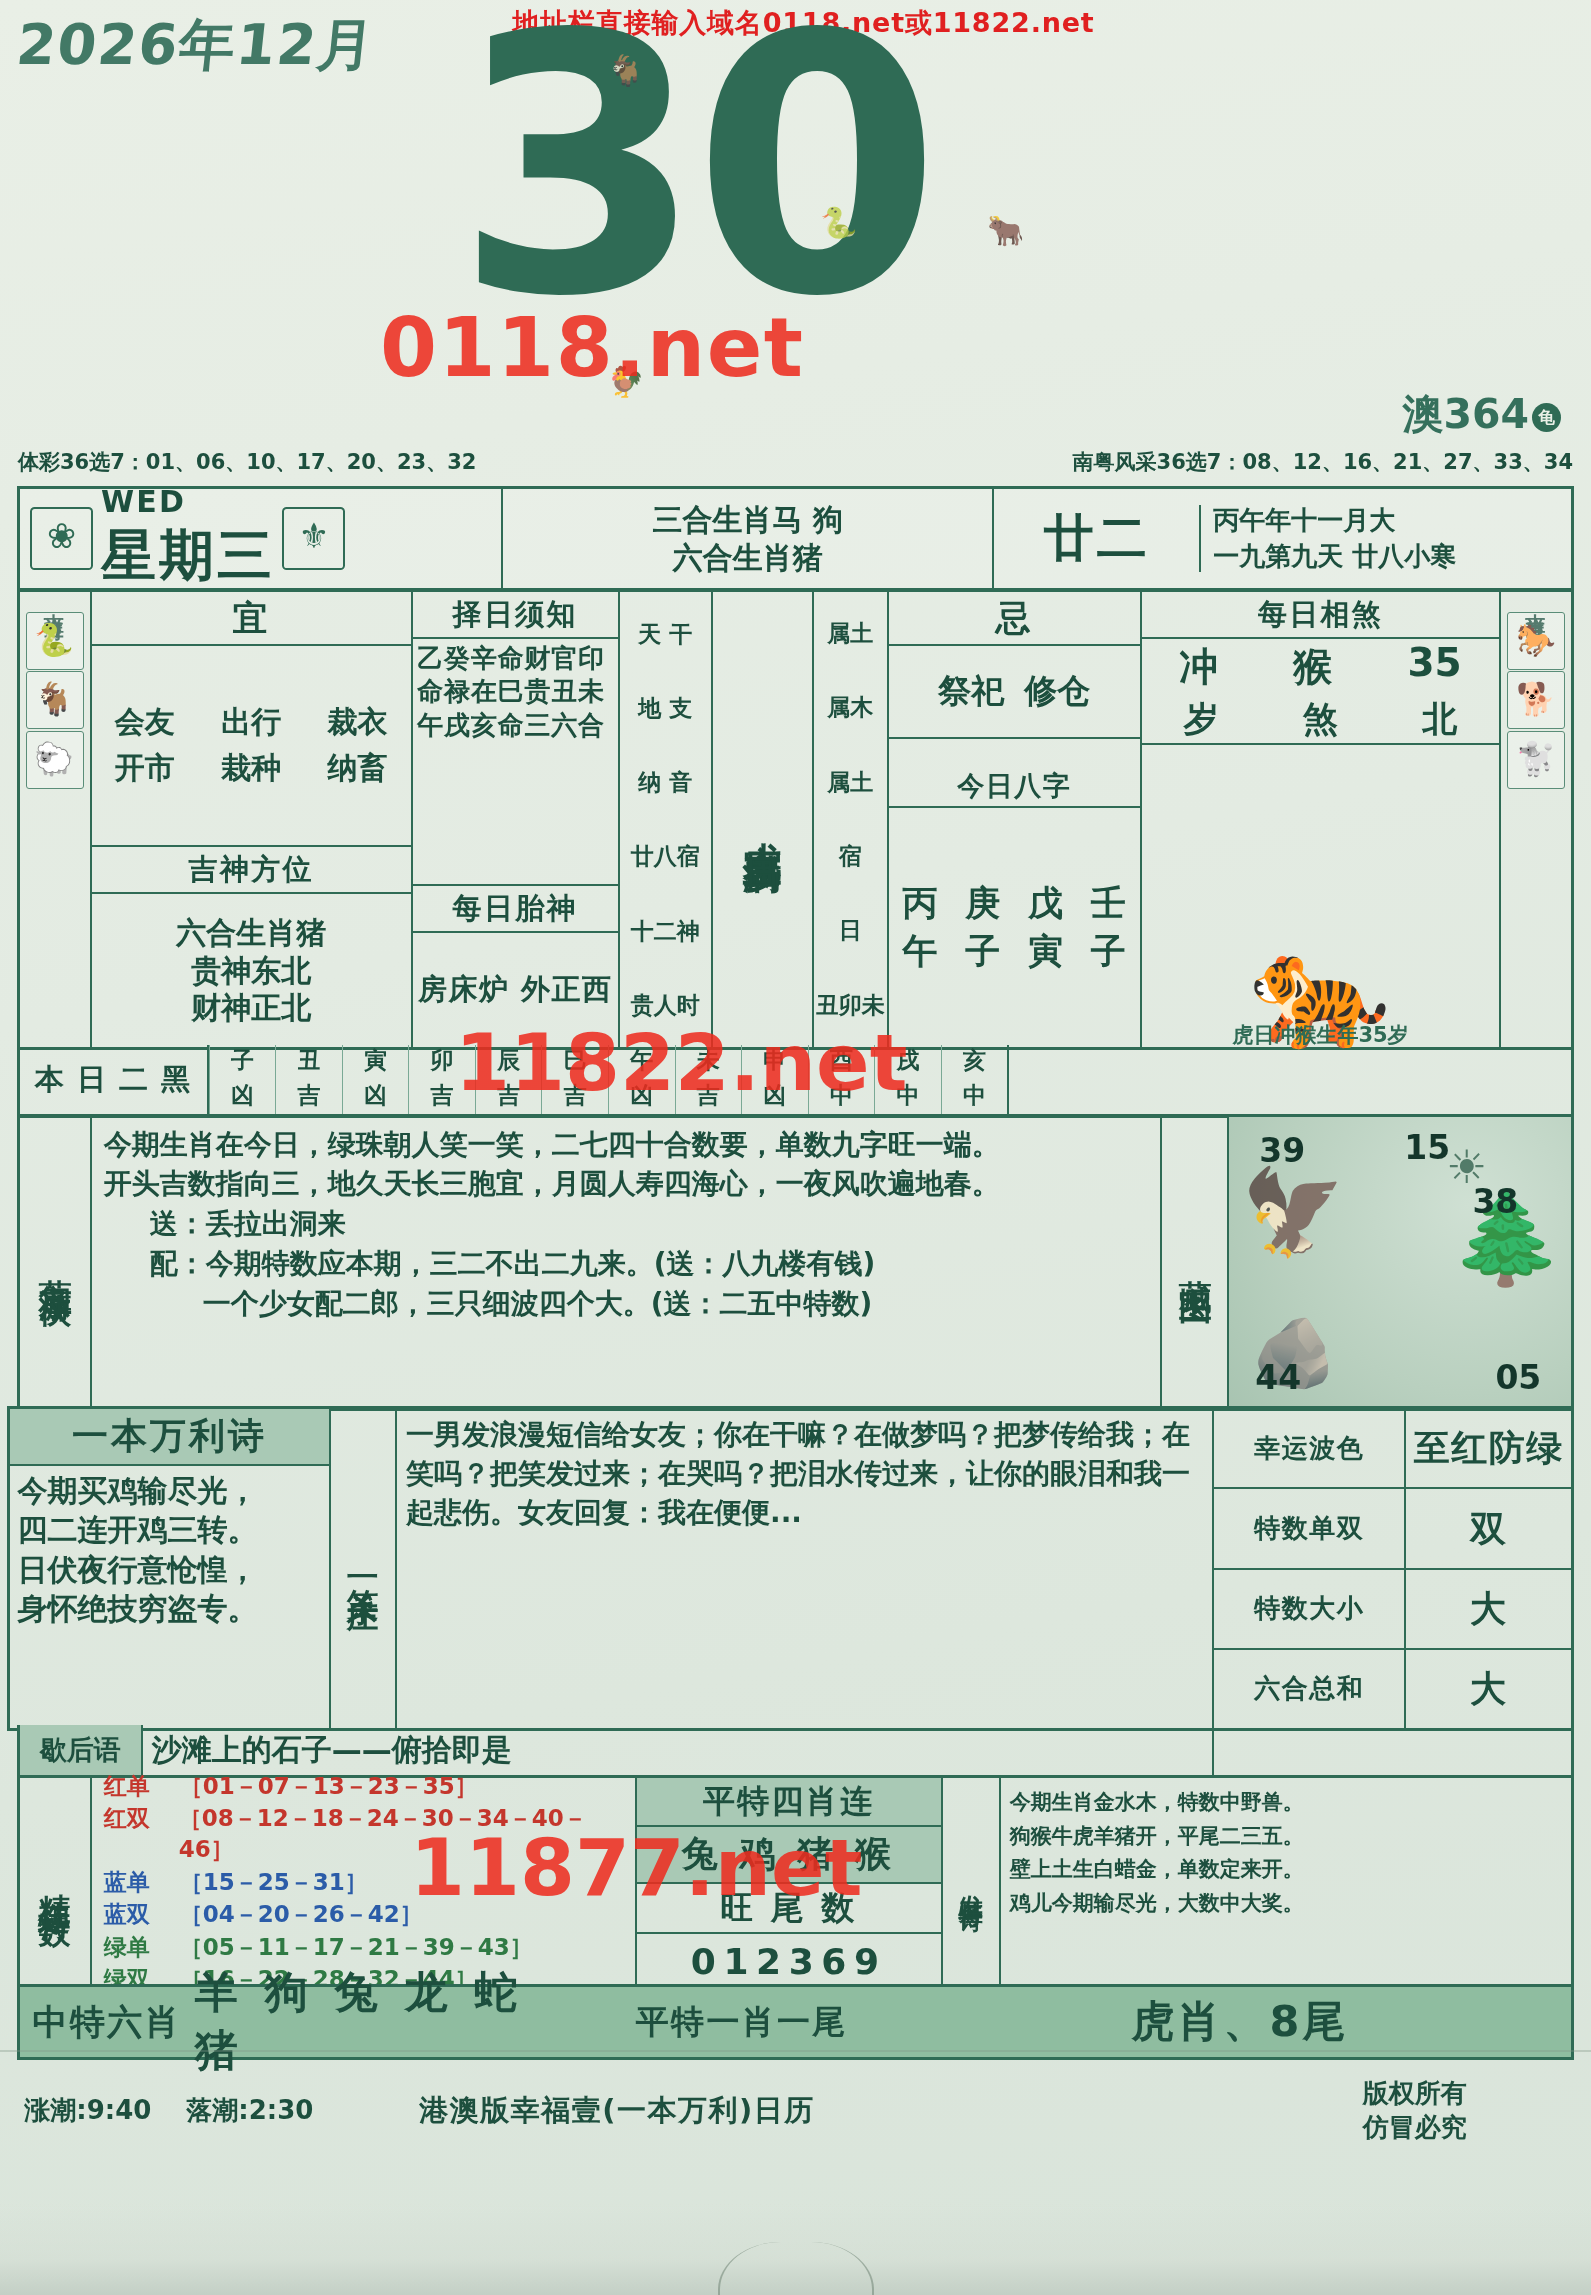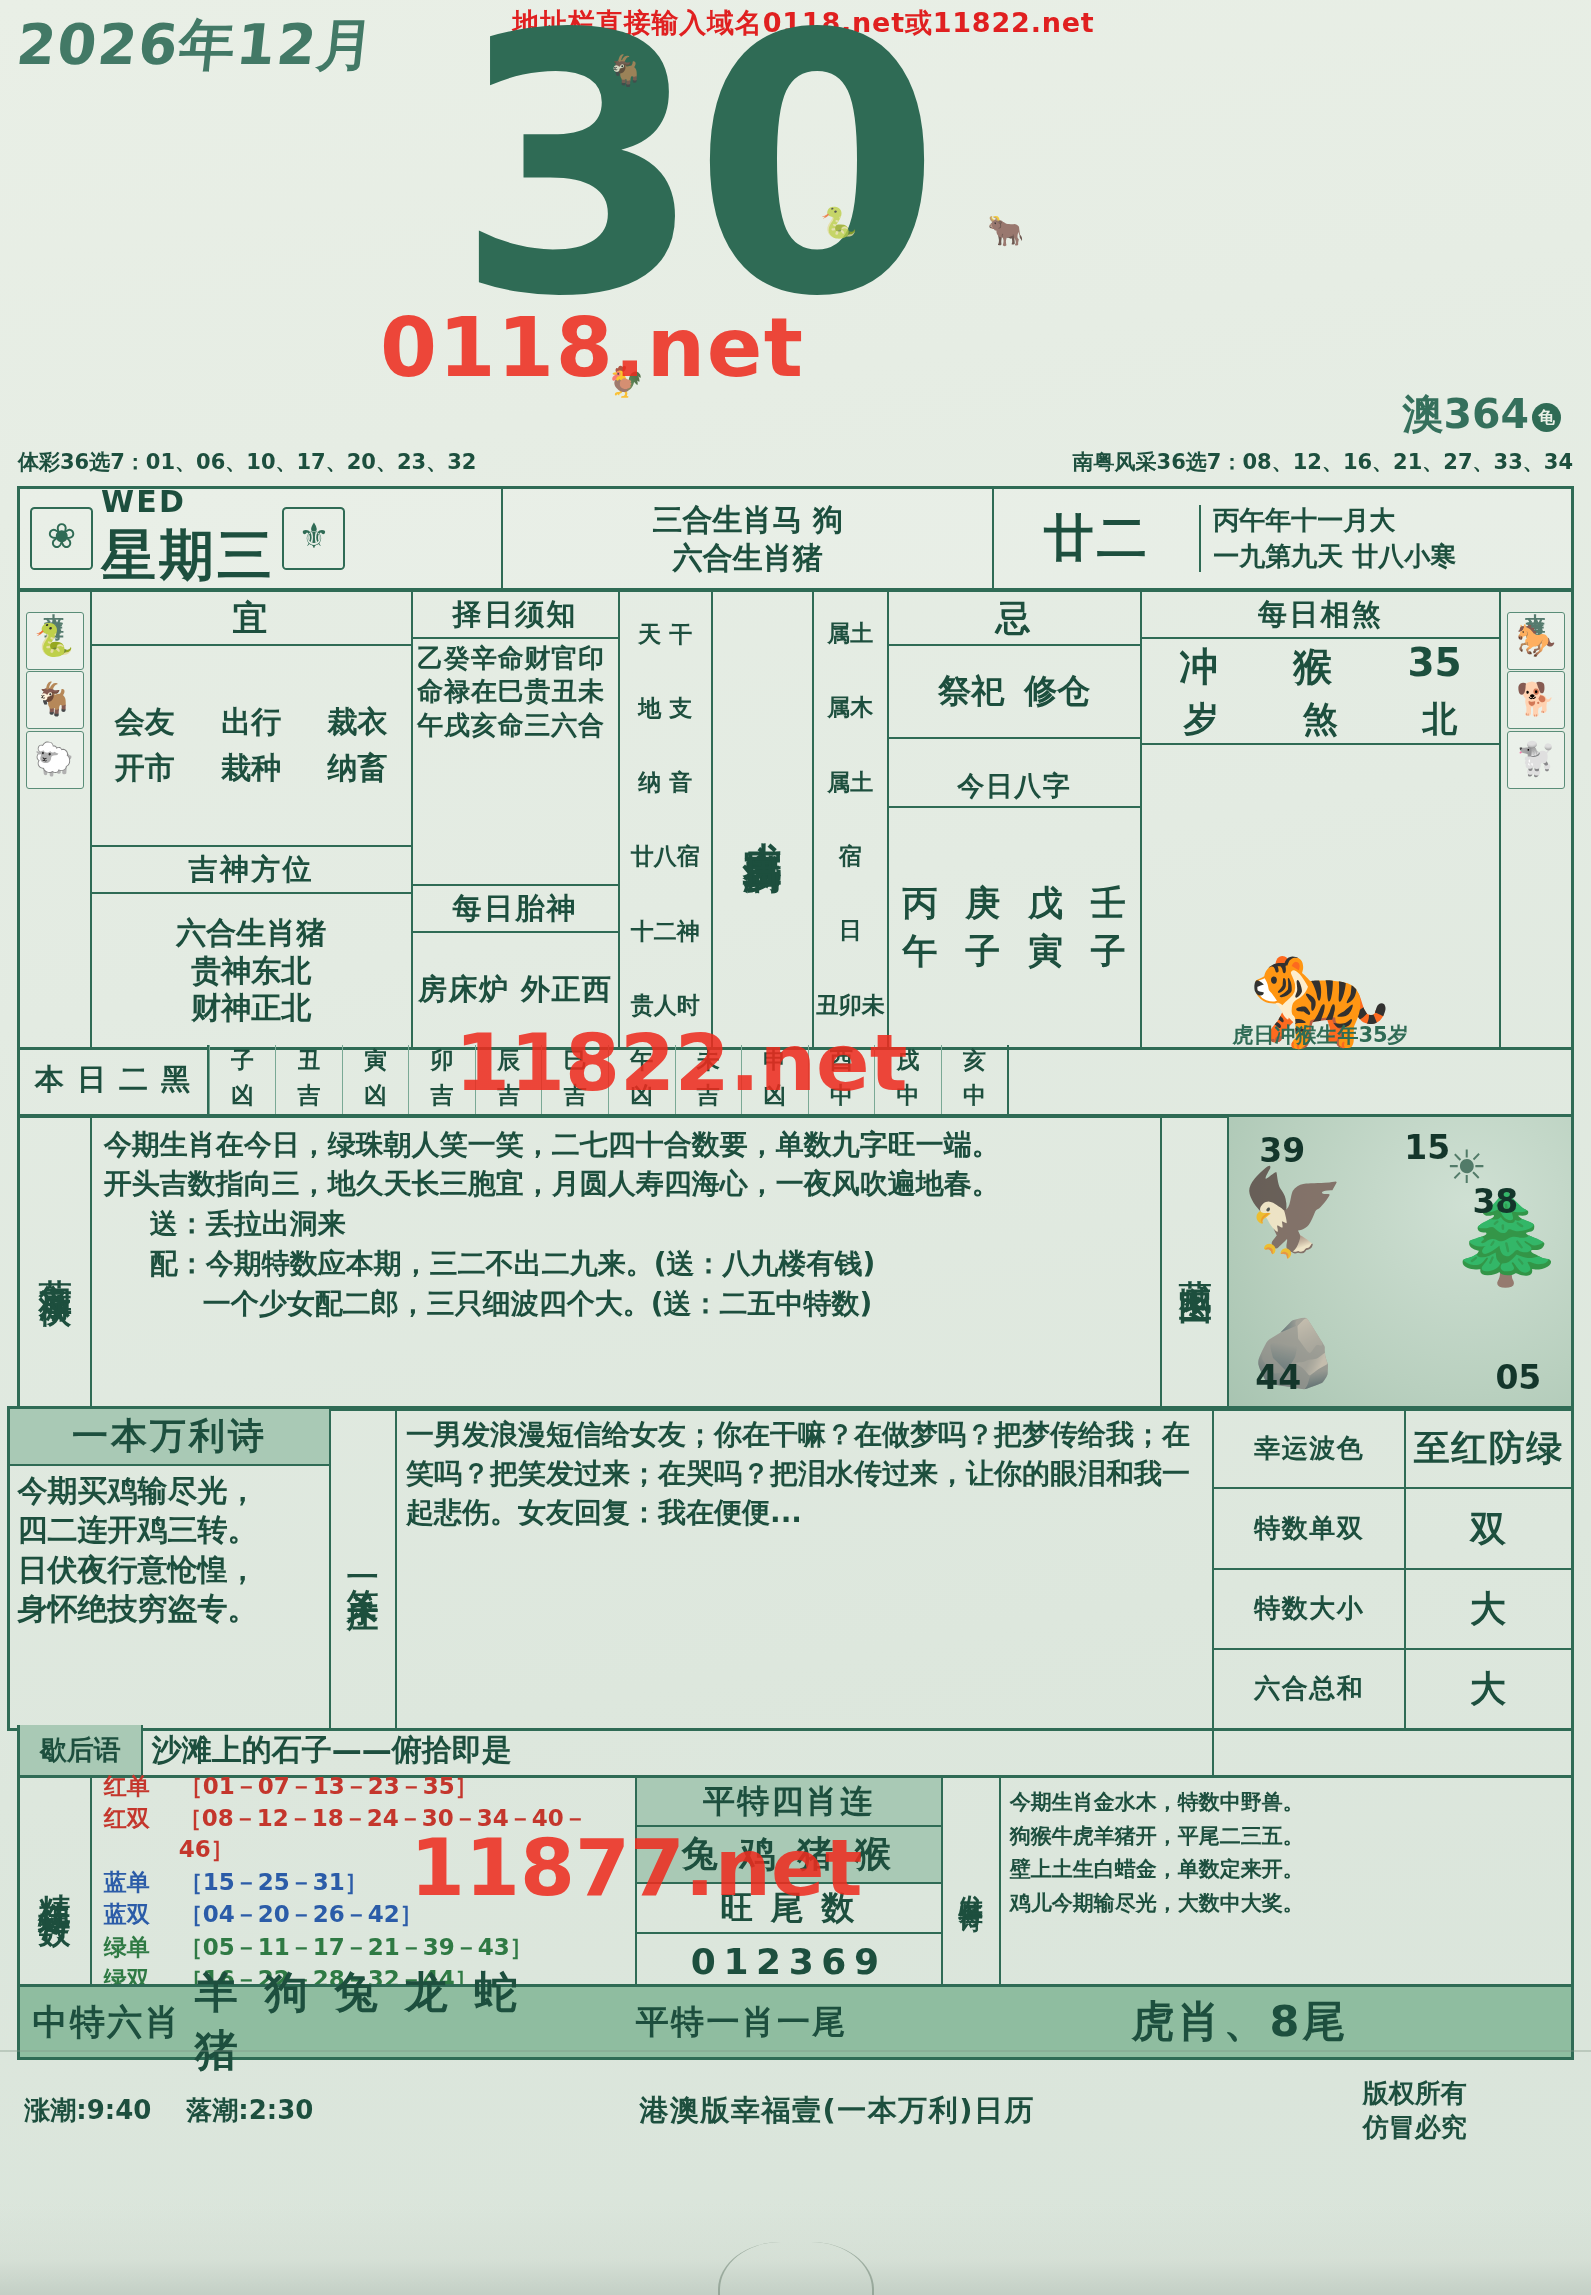--- a/index.html
+++ b/index.html
@@ -748,21 +748,21 @@
     top: 2065px;
     height: 91px;
     display: flex;
     align-items: center;
     font-size: 26px;
     font-weight: bold;
   }
   .tide { display: flex; gap: 35px; width: 395px; padding-left: 7.6px; }
   .foot-center {
     flex: 1;
-    text-align: center;
+    text-align: left;
     font-size: 29px;
     font-weight: bold;
     letter-spacing: 1.5px;
   }
   .foot-right {
     width: 319px;
     text-align: center;
     font-size: 26px;
     line-height: 1.3;
     font-weight: bold;

